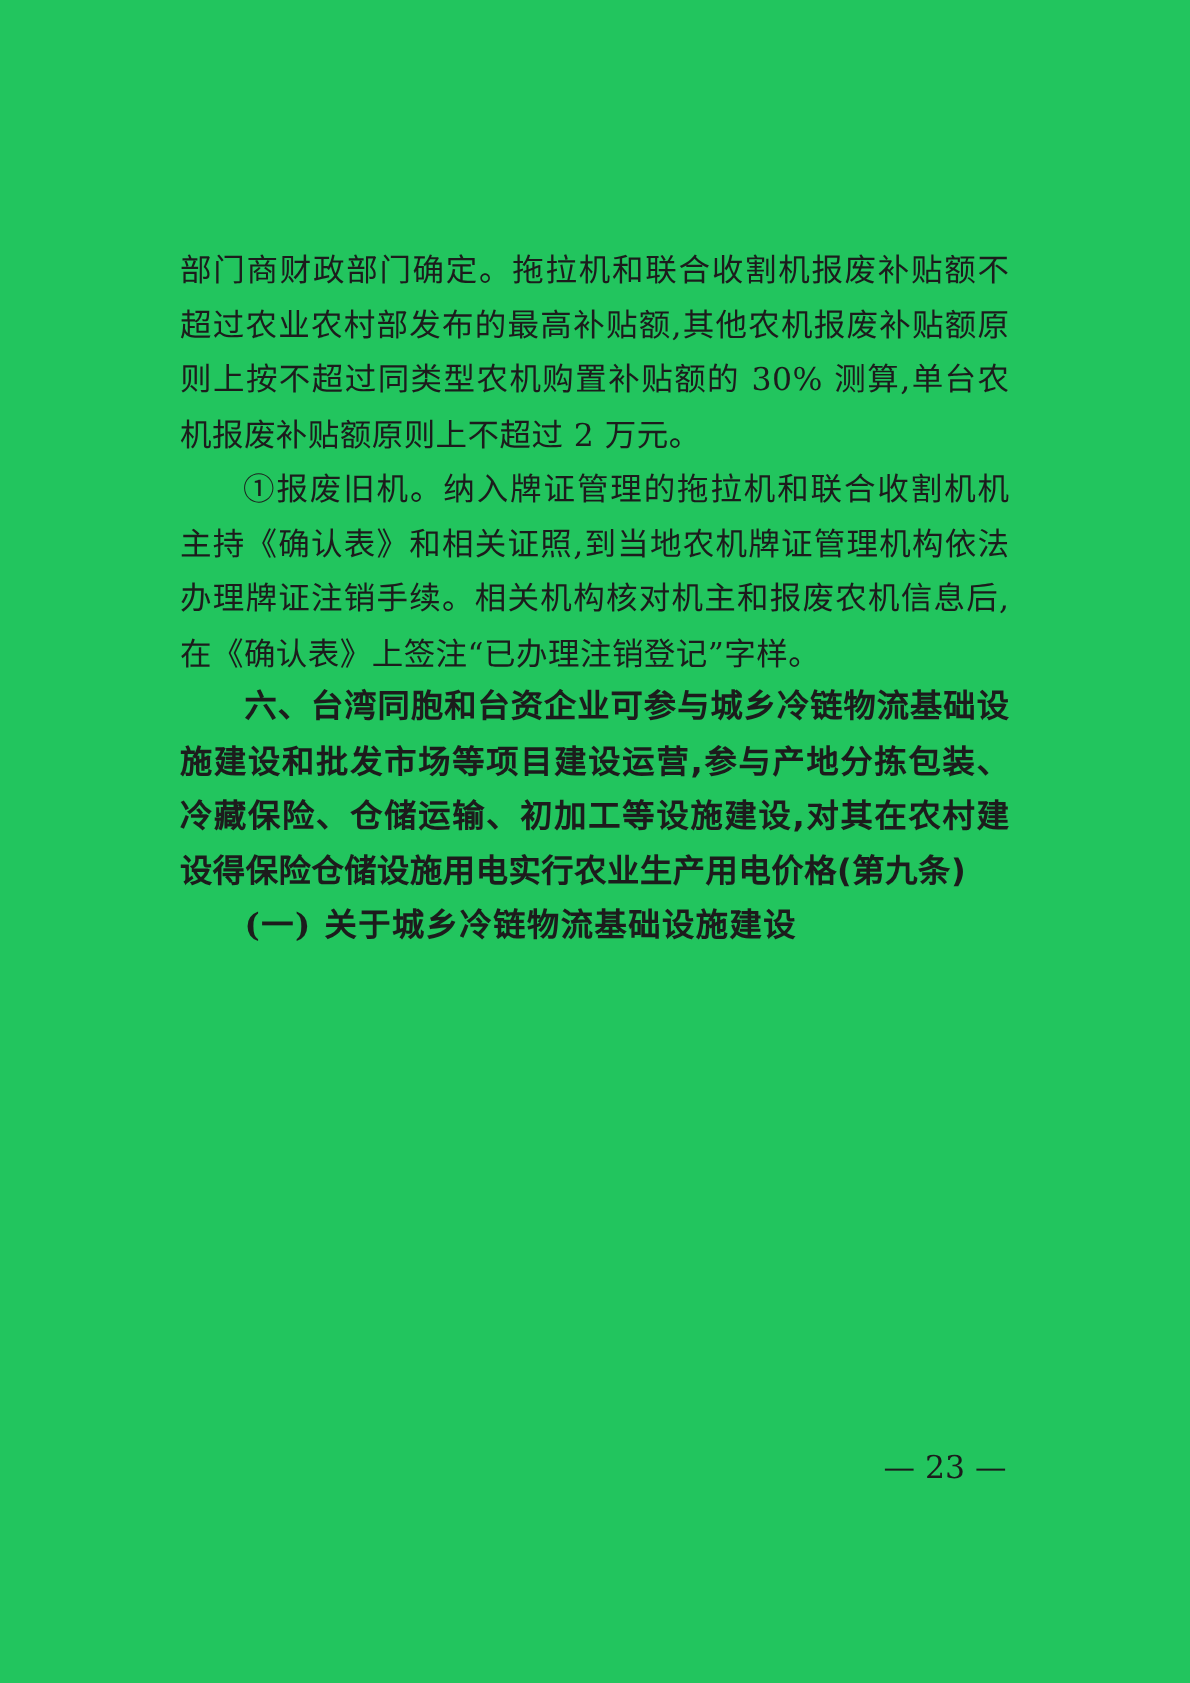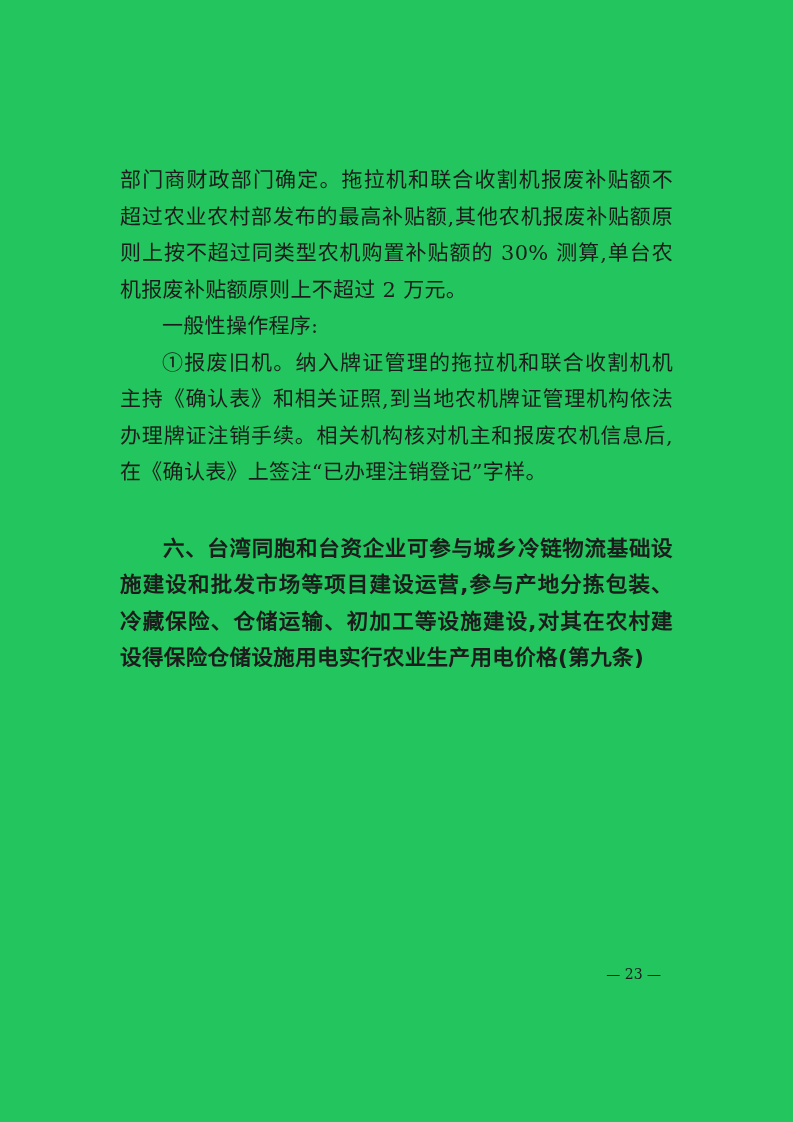--- a/index.html
+++ b/index.html
@@ -37,42 +37,41 @@
   }
   .indent {
     text-indent: 2em;
   }
   .bold-para {
     font-family: "DejaVu Sans", "Liberation Sans", sans-serif;
     font-weight: 700;
     font-size: 21.5px;
     line-height: 36.5px;
     letter-spacing: 0.4px;
-    margin-top: 40px;
   }
   .kai-para {
     font-family: "DejaVu Serif", "Liberation Serif", serif;
     font-weight: 700;
     font-size: 21.5px;
     line-height: 36.5px;
     letter-spacing: 1px;
   }
   .page-footer {
     position: absolute;
-    right: 132px;
+    right: 122px;
     top: 966px;
     font-family: "DejaVu Serif", "Liberation Serif", serif;
-    font-size: 14px;
+    font-size: 21px;
     color: #1c1c1c;
   }
 </style>
 </head>
 <body>
 
 <div class="page">
   <div class="content">
     <p class="body-para">部门商财政部门确定。拖拉机和联合收割机报废补贴额不超过农业农村部发布的最高补贴额,其他农机报废补贴额原则上按不超过同类型农机购置补贴额的 30% 测算,单台农机报废补贴额原则上不超过 2 万元。</p>
-    <p class="body-para indent">一般性操作程序:</p>
     <p class="body-para indent">①报废旧机。纳入牌证管理的拖拉机和联合收割机机主持《确认表》和相关证照,到当地农机牌证管理机构依法办理牌证注销手续。相关机构核对机主和报废农机信息后,在《确认表》上签注“已办理注销登记”字样。</p>
     <p class="bold-para indent">六、台湾同胞和台资企业可参与城乡冷链物流基础设施建设和批发市场等项目建设运营,参与产地分拣包装、冷藏保险、仓储运输、初加工等设施建设,对其在农村建设得保险仓储设施用电实行农业生产用电价格(第九条)</p>
+    <p class="kai-para indent">(一) 关于城乡冷链物流基础设施建设</p>
   </div>
   <div class="page-footer">— 23 —</div>
 </div>
 
 </body></html>

